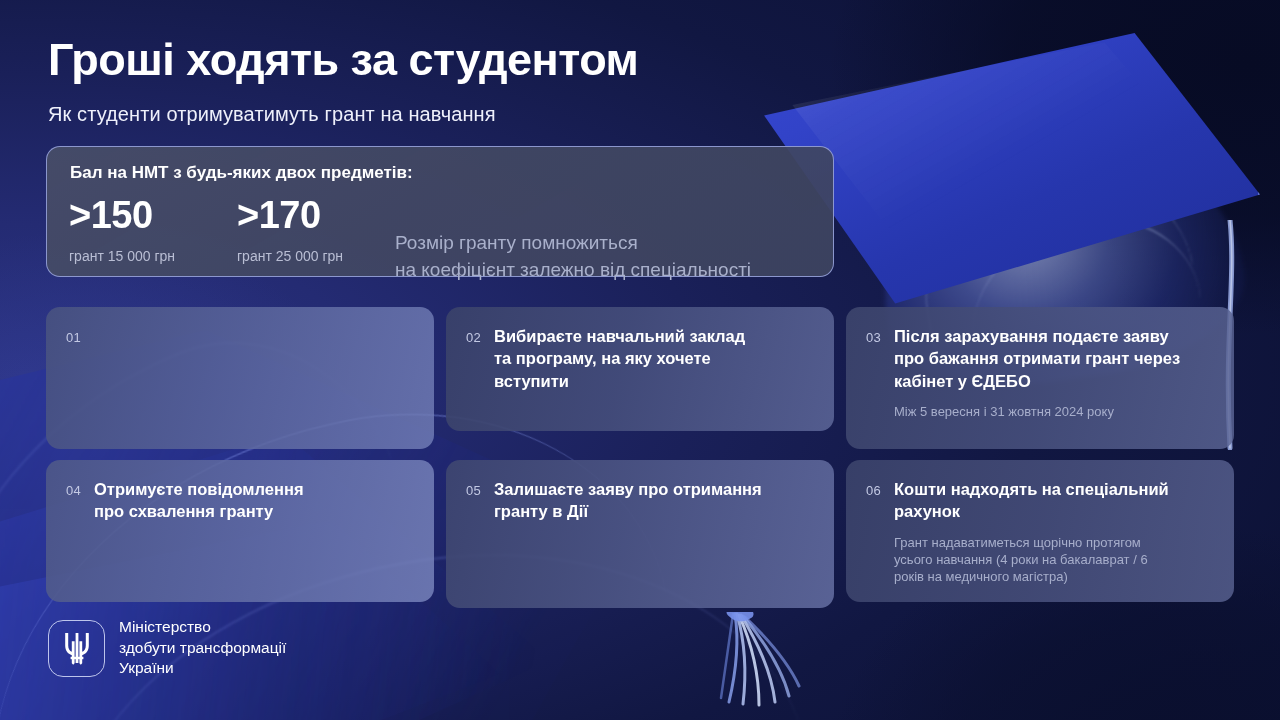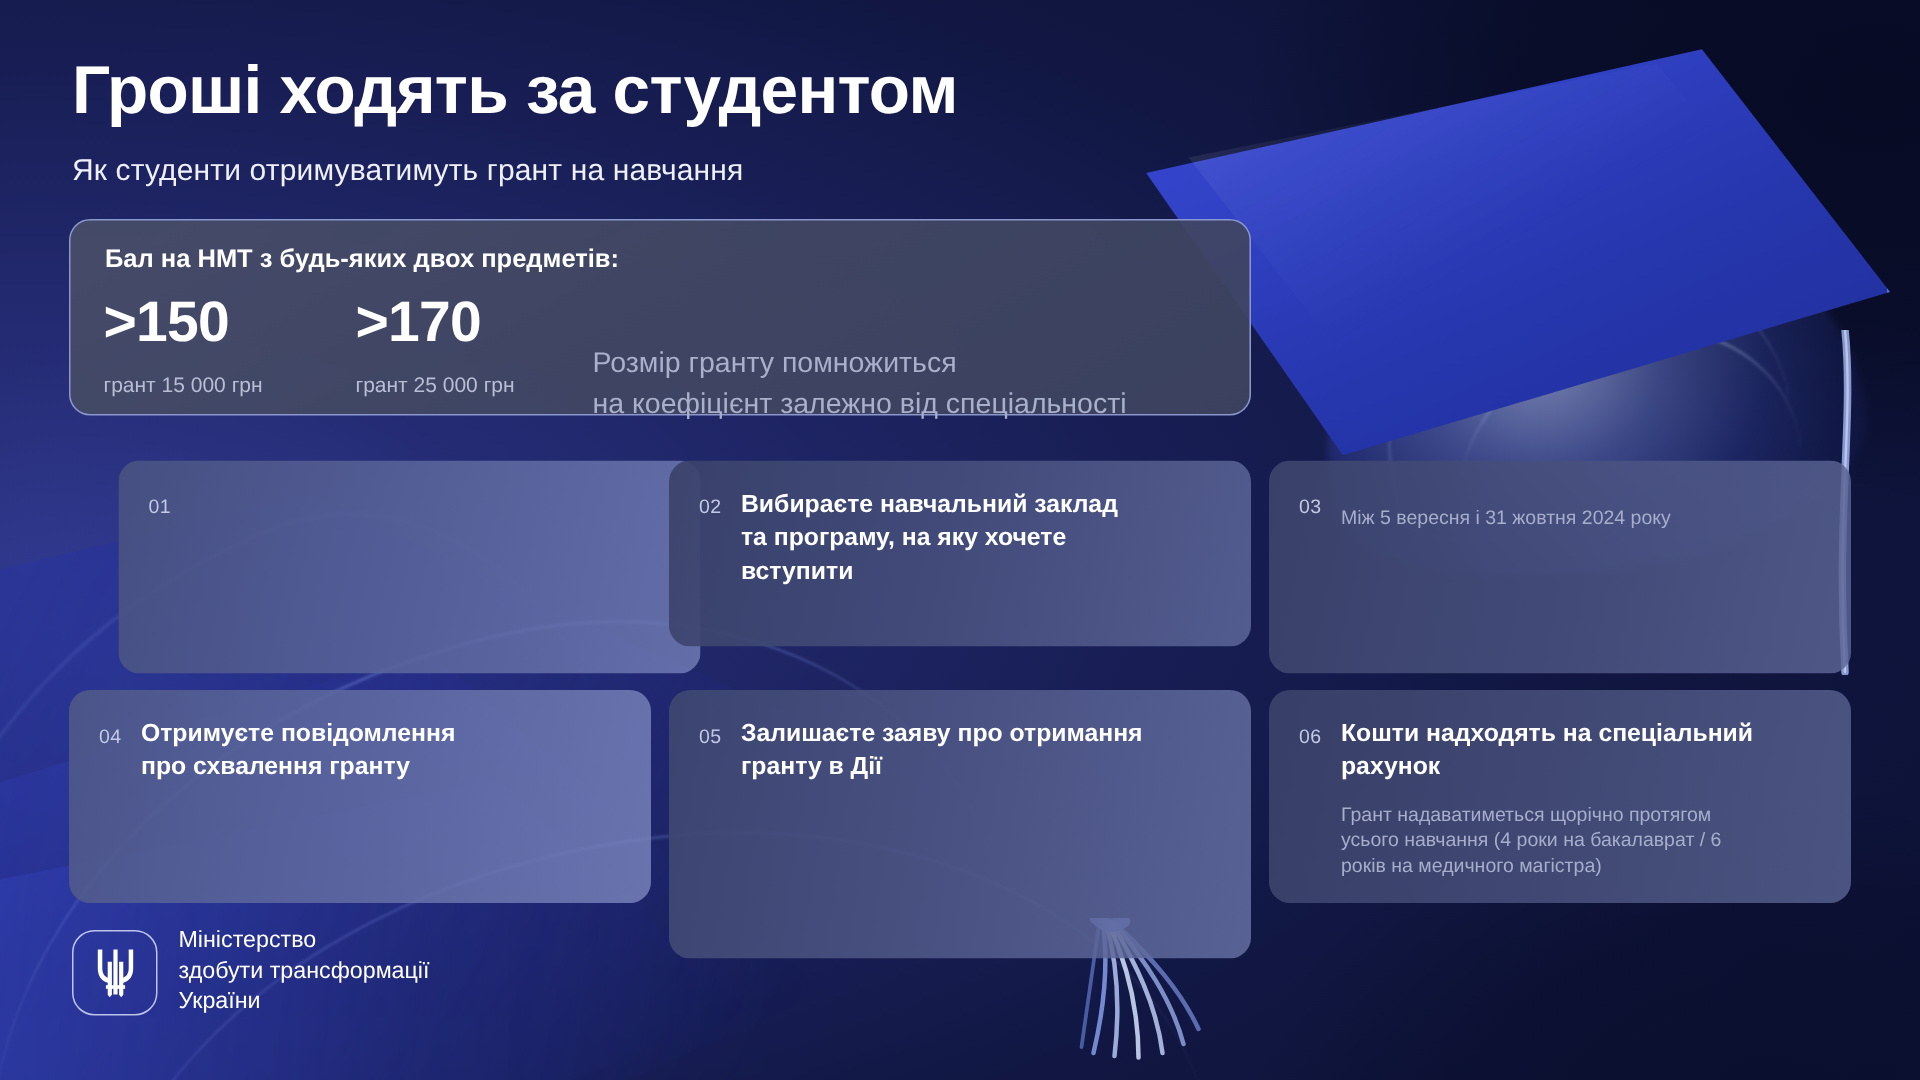--- a/index.html
+++ b/index.html
@@ -259,53 +259,56 @@
 
     <div class="score-col c2">
       <div class="score-num">&gt;170</div>
       <div class="score-sub">грант 25 000 грн</div>
     </div>
 
     <div class="score-note" style="white-space:pre-line;">Розмір гранту помножиться
 на коефіцієнт залежно від спеціальності</div>
   </div>
 
-  <div class="card" style="left:46px; top:307px; width:388px; height:142px;margin-left:33px;">
+  <div class="card" style="left:46px; top:307px; width:388px; height:142px;">
     <div class="card-bg" style="background:linear-gradient(102deg, rgba(72,82,128,0.90) 0%, rgba(88,99,152,0.86) 42%, rgba(116,128,185,0.80) 100%);"></div>
     <div class="card-num">01</div>
   </div>
 
   <div class="card" style="left:446px; top:307px; width:388px; height:124px;">
     <div class="card-bg" style="background:linear-gradient(102deg, rgba(58,66,106,0.92) 0%, rgba(70,79,124,0.88) 45%, rgba(96,106,156,0.82) 100%);"></div>
     <div class="card-num">02</div>
     <div class="card-body">
       <div class="card-title">Вибираєте навчальний заклад
 та програму, на яку хочете
 вступити</div>
     </div>
   </div>
 
   <div class="card" style="left:846px; top:307px; width:388px; height:142px;">
     <div class="card-bg" style="background:linear-gradient(102deg, rgba(60,68,108,0.92) 0%, rgba(72,81,126,0.88) 50%, rgba(92,102,150,0.82) 100%);"></div>
     <div class="card-num">03</div>
     <div class="card-body">
+      <div class="card-title">Після зарахування подаєте заяву
+про бажання отримати грант через
+кабінет у ЄДЕБО</div>
       <div class="card-note">Між 5 вересня і 31 жовтня 2024 року</div>
     </div>
   </div>
 
   <div class="card" style="left:46px; top:460px; width:388px; height:142px;">
     <div class="card-bg" style="background:linear-gradient(102deg, rgba(78,88,136,0.90) 0%, rgba(96,107,161,0.86) 45%, rgba(124,136,192,0.80) 100%);"></div>
     <div class="card-num">04</div>
     <div class="card-body">
       <div class="card-title">Отримуєте повідомлення
 про схвалення гранту</div>
     </div>
   </div>
 
-  <div class="card" style="left:446px; top:460px; width:388px; height:179px;">
+  <div class="card" style="left:446px; top:460px; width:388px; height:148px;">
     <div class="card-bg" style="background:linear-gradient(102deg, rgba(62,70,112,0.92) 0%, rgba(78,87,134,0.88) 45%, rgba(104,114,166,0.82) 100%);"></div>
     <div class="card-num">05</div>
     <div class="card-body">
       <div class="card-title">Залишаєте заяву про отримання
 гранту в Дії</div>
     </div>
   </div>
 
   <div class="card" style="left:846px; top:460px; width:388px; height:142px;">
     <div class="card-bg" style="background:linear-gradient(102deg, rgba(58,66,106,0.93) 0%, rgba(70,78,122,0.89) 50%, rgba(88,97,144,0.83) 100%);"></div>

